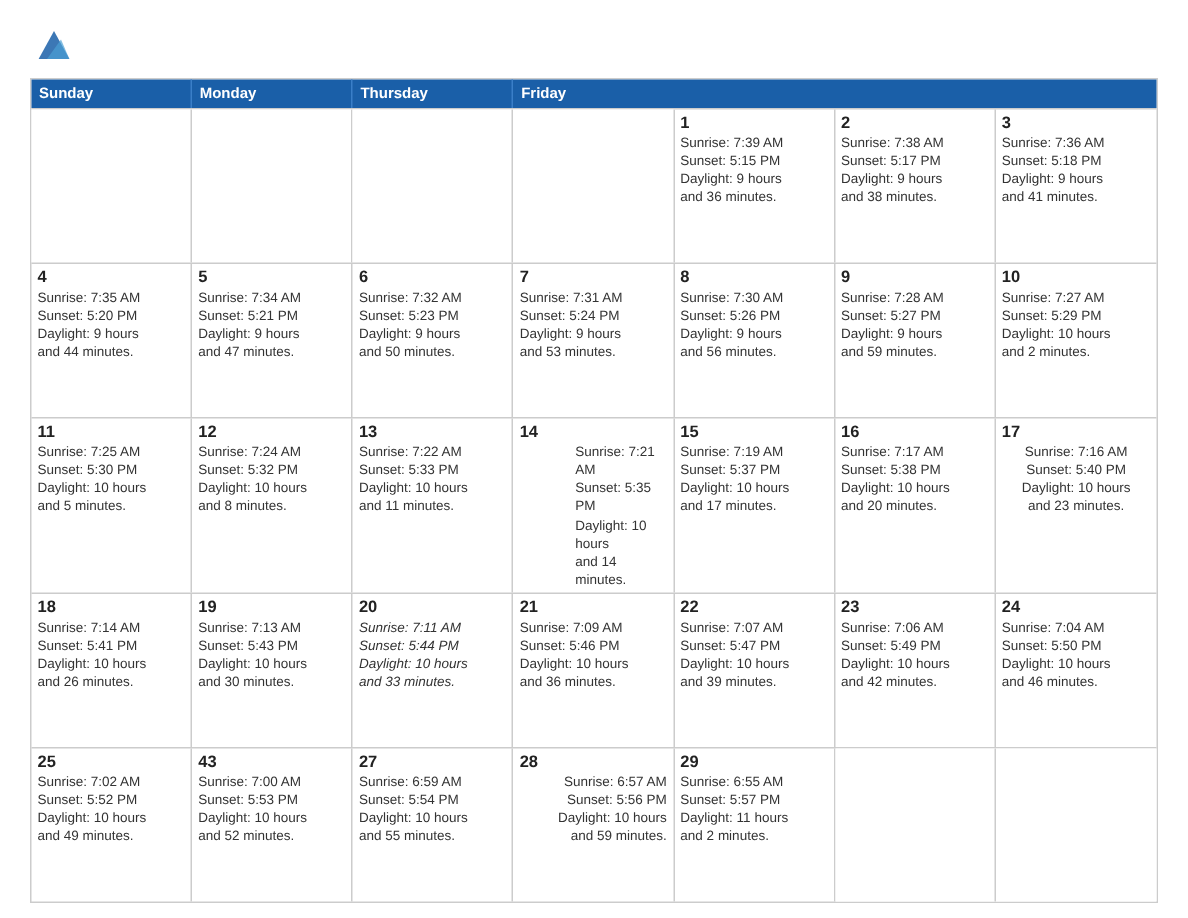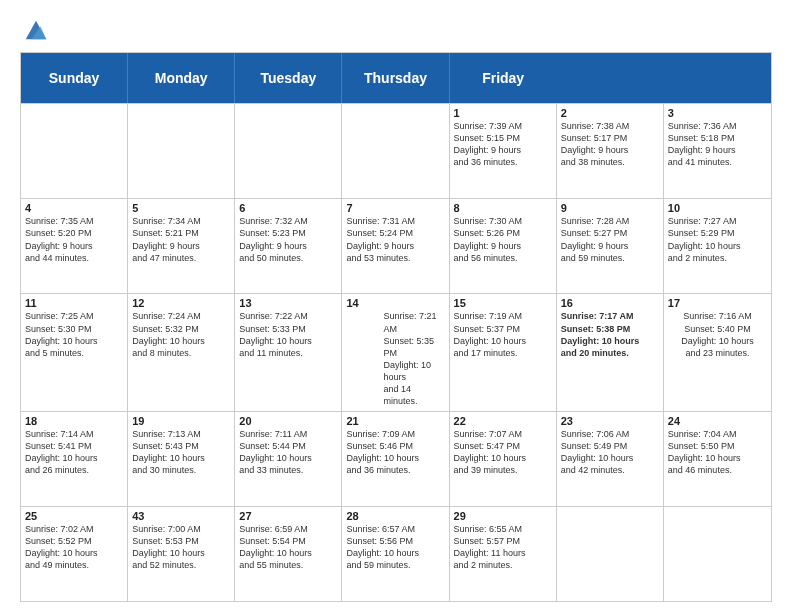--- a/index.html
+++ b/index.html
@@ -59,24 +59,24 @@
       flex-direction: column;
       border: 1px solid #ccc;
     }
     .cal-header {
       display: grid;
       grid-template-columns: repeat(7, 1fr);
       background: #1a5fa8;
     }
     .cal-header-cell {
       color: #fff;
-      font-size: 14px;
+      font-size: 10px;
       font-weight: bold;
-      padding: 17px 5px;
-      text-align: center;
+      padding: 4px 5px;
+      text-align: left;
       border-right: 1px solid #3a7fc8;
     }
     .cal-header-cell:last-child { border-right: none; }
     .cal-body {
       flex: 1;
       display: flex;
       flex-direction: column;
     }
     .cal-row {
       display: grid;
@@ -128,21 +128,20 @@
     <div class="title-area">
       <div class="month-title"></div>
       <div class="location-title"></div>
     </div>
   </div>
 
   <div class="calendar">
     <div class="cal-header">
     <div class="cal-header-cell">Sunday</div>
         <div class="cal-header-cell">Monday</div>
-        <div class="cal-header-cell">Tuesday</div>
         <div class="cal-header-cell">Thursday</div>
         <div class="cal-header-cell">Friday</div>
       </div>
     <div class="cal-body">
     <div class="cal-row">
           <div class="cal-cell empty"></div>
           <div class="cal-cell empty"></div>
           <div class="cal-cell empty"></div>
           <div class="cal-cell empty"></div>
           <div class="cal-cell">
@@ -249,21 +248,21 @@
           </div>
           <div class="cal-cell">
             <div class="day-num">15</div>
             <div class="day-info" style="white-space: pre-line;">Sunrise: 7:19 AM
 Sunset: 5:37 PM
 Daylight: 10 hours
 and 17 minutes.</div>
           </div>
           <div class="cal-cell">
             <div class="day-num">16</div>
-            <div class="day-info" style="white-space: pre-line; font-weight: bold;">Sunrise: 7:17 AM
+            <div class="day-info" style="white-space: pre-line;">Sunrise: 7:17 AM
 Sunset: 5:38 PM
 Daylight: 10 hours
 and 20 minutes.</div>
           </div>
           <div class="cal-cell">
             <div class="day-num">17</div>
             <div class="day-info" style="white-space: pre-line; text-align: center;">Sunrise: 7:16 AM
 Sunset: 5:40 PM
 Daylight: 10 hours
 and 23 minutes.</div>
@@ -279,21 +278,21 @@
           </div>
           <div class="cal-cell">
             <div class="day-num">19</div>
             <div class="day-info" style="white-space: pre-line;">Sunrise: 7:13 AM
 Sunset: 5:43 PM
 Daylight: 10 hours
 and 30 minutes.</div>
           </div>
           <div class="cal-cell">
             <div class="day-num">20</div>
-            <div class="day-info" style="white-space: pre-line;">Sunrise: 7:11 AM
+            <div class="day-info" style="white-space: pre-line; font-style: italic;">Sunrise: 7:11 AM
 Sunset: 5:44 PM
 Daylight: 10 hours
 and 33 minutes.</div>
           </div>
           <div class="cal-cell">
             <div class="day-num">21</div>
             <div class="day-info" style="white-space: pre-line;">Sunrise: 7:09 AM
 Sunset: 5:46 PM
 Daylight: 10 hours
 and 36 minutes.</div>
@@ -337,21 +336,21 @@
           </div>
           <div class="cal-cell">
             <div class="day-num">27</div>
             <div class="day-info" style="white-space: pre-line;">Sunrise: 6:59 AM
 Sunset: 5:54 PM
 Daylight: 10 hours
 and 55 minutes.</div>
           </div>
           <div class="cal-cell">
             <div class="day-num">28</div>
-            <div class="day-info" style="white-space: pre-line;">Sunrise: 6:57 AM
+            <div class="day-info" style="white-space: pre-line; text-align: right;">Sunrise: 6:57 AM
 Sunset: 5:56 PM
 Daylight: 10 hours
 and 59 minutes.</div>
           </div>
           <div class="cal-cell">
             <div class="day-num">29</div>
             <div class="day-info" style="white-space: pre-line;">Sunrise: 6:55 AM
 Sunset: 5:57 PM
 Daylight: 11 hours
 and 2 minutes.</div>

